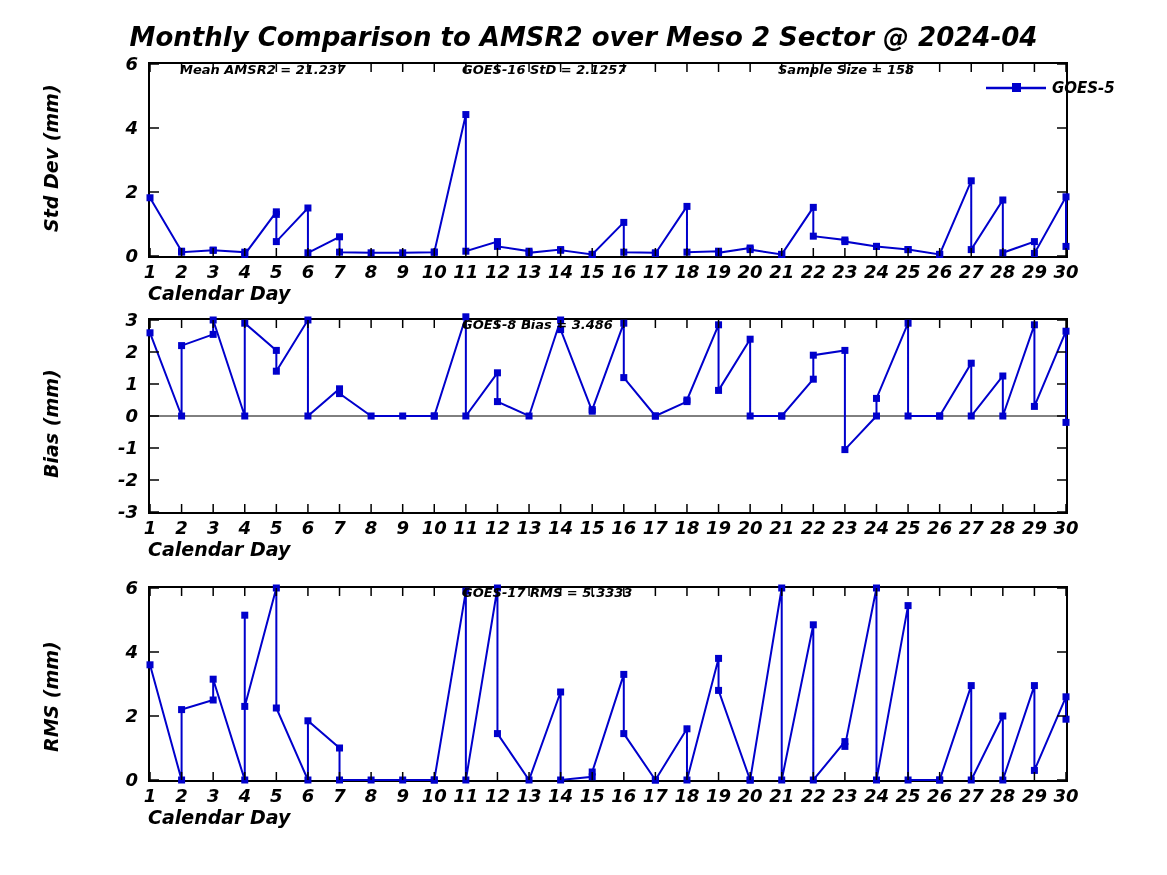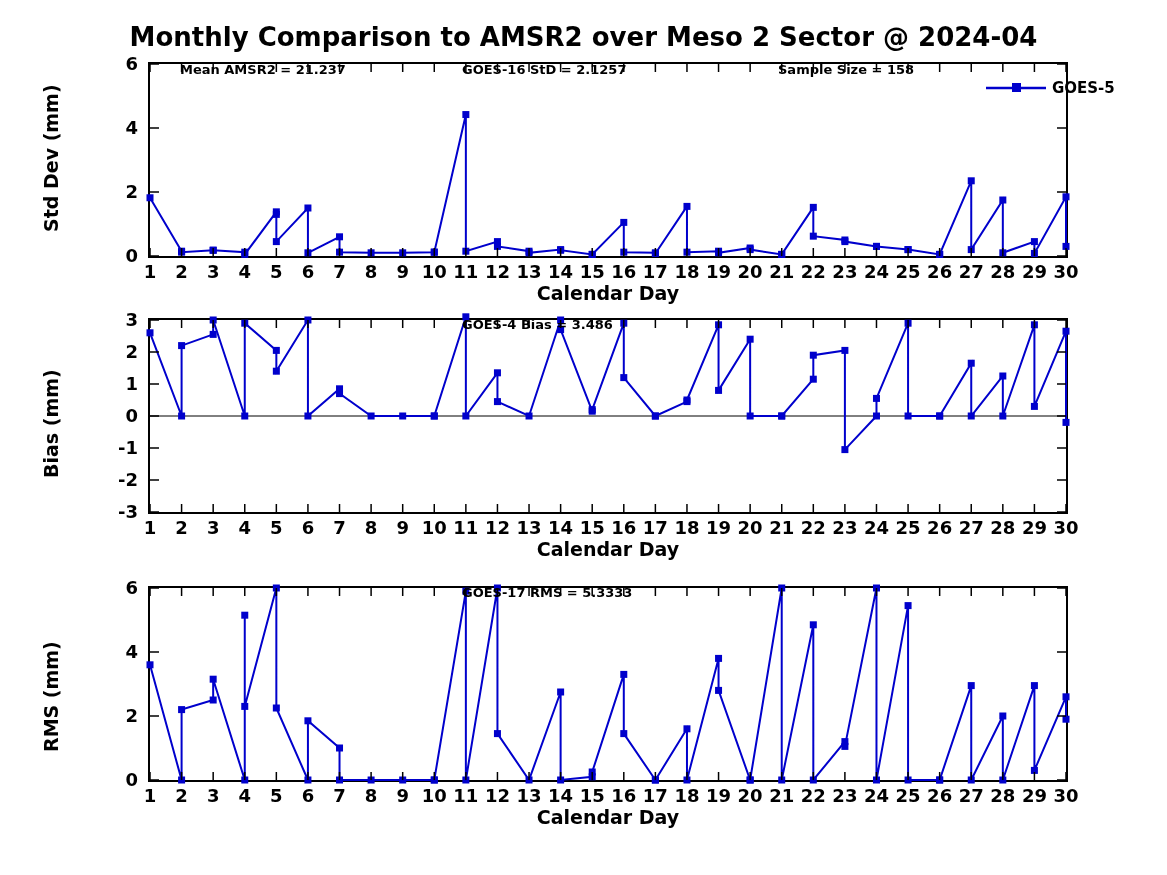--- a/index.html
+++ b/index.html
@@ -1,34 +1,34 @@
 <!DOCTYPE html>
 <html><head>
 <meta charset="utf-8">
 <style>
   html,body{margin:0;padding:0;}
   body{
     width:1167px;height:875px;background:#ffffff;
     font-family:"DejaVu Sans","Liberation Sans",sans-serif;
     overflow:hidden;
   }
-  #root{position:relative;width:1167px;height:875px;}
+  #root{position:relative;width:1167px;height:875px;font-style:italic;}
   .title{
     position:absolute;left:0;top:22px;width:1167px;text-align:center;
     font-size:26px;font-weight:bold;color:#000;letter-spacing:0px;
   }
   .panel{position:absolute;}
   .plotbox{position:absolute;border:2px solid #000;box-sizing:border-box;background:#fff;}
   svg{position:absolute;left:0;top:0;overflow:visible;}
   .ylabel{
     position:absolute;font-size:19px;font-weight:bold;color:#000;
     transform:rotate(-90deg);transform-origin:left top;white-space:nowrap;
   }
   .xlabel{
-    position:absolute;font-size:19px;font-weight:bold;color:#000;text-align:center;
+    position:absolute;font-size:19px;font-weight:bold;color:#000;
   }
   .tick-x{position:absolute;font-size:18px;font-weight:bold;color:#000;text-align:center;}
   .tick-y{position:absolute;font-size:18px;font-weight:bold;color:#000;text-align:right;}
   .annot{position:absolute;font-size:13px;font-weight:bold;color:#000;white-space:nowrap;}
   .legend-label{position:absolute;font-size:15px;font-weight:bold;color:#000;}
 </style>
 </head>
 <body>
 
 <div id="root">
@@ -320,21 +320,21 @@
           <line x1="884.4137931034484" x2="884.4137931034484" y1="0" y2="8" stroke="#000" stroke-width="1.5"></line>
           <line x1="916" x2="916" y1="192" y2="184" stroke="#000" stroke-width="1.5"></line>
           <line x1="916" x2="916" y1="0" y2="8" stroke="#000" stroke-width="1.5"></line>
         </svg>
     </div>
 
     <div class="ylabel" style="left:40px;top:478px;">Bias (mm)</div>
 
     <div class="xlabel" style="left:148px;top:538px;width:920px;">Calendar Day</div>
 
-    <div class="annot" style="left:462px;top:317px;">GOES-4 Bias = 3.486</div>
+    <div class="annot" style="left:462px;top:317px;">GOES-8 Bias = 3.486</div>
   </div>
 
   <div class="panel" style="left:0;top:0;width:1167px;height:875px;">
 
     <div class="plotbox" style="left:148px;top:586px;width:920px;height:196px;">
         <svg id="svg-rms" width="916" height="192">
           <path d="M0.00 76.80 L31.59 192.00 L31.59 121.60 L63.17 112.00 L63.17 91.20 L94.76 192.00 L94.76 27.20 L94.76 118.40 L126.34 0.00 L126.34 120.00 L157.93 192.00 L157.93 132.80 L189.52 160.00 L189.52 192.00 L221.10 192.00 L252.69 192.00 L284.28 192.00 L284.28 192.00 L315.86 3.20 L315.86 192.00 L347.45 0.00 L347.45 145.60 L379.03 192.00 L410.62 104.00 L410.62 192.00 L442.21 188.80 L442.21 184.00 L473.79 86.40 L473.79 145.60 L505.38 192.00 L505.38 192.00 L536.97 140.80 L536.97 192.00 L568.55 70.40 L568.55 102.40 L600.14 192.00 L600.14 192.00 L631.72 0.00 L631.72 192.00 L663.31 36.80 L663.31 192.00 L694.90 153.60 L694.90 158.40 L726.48 0.00 L726.48 192.00 L758.07 17.60 L758.07 192.00 L789.66 192.00 L789.66 192.00 L821.24 97.60 L821.24 192.00 L852.83 128.00 L852.83 192.00 L884.41 97.60 L884.41 182.40 L916.00 108.80 L916.00 131.20 " fill="none" stroke="#0000cc" stroke-width="2"></path>
           <rect x="-3.50" y="73.30" width="7" height="7" fill="#0000cc"></rect>
           <rect x="28.09" y="188.50" width="7" height="7" fill="#0000cc"></rect>
           <rect x="28.09" y="118.10" width="7" height="7" fill="#0000cc"></rect>

